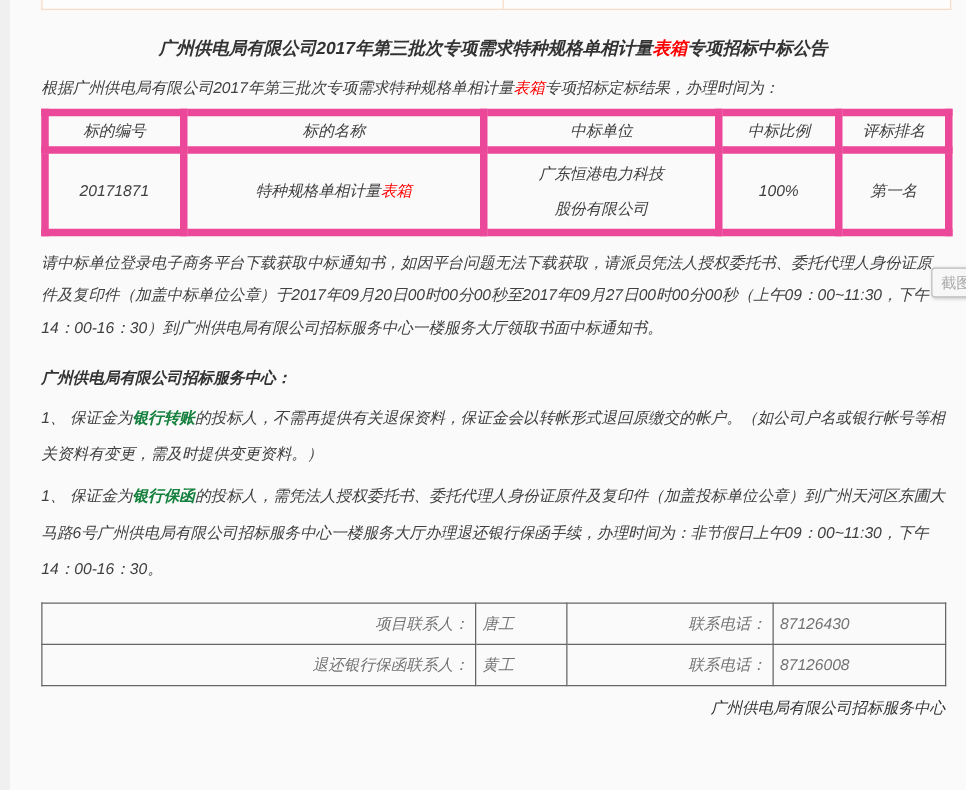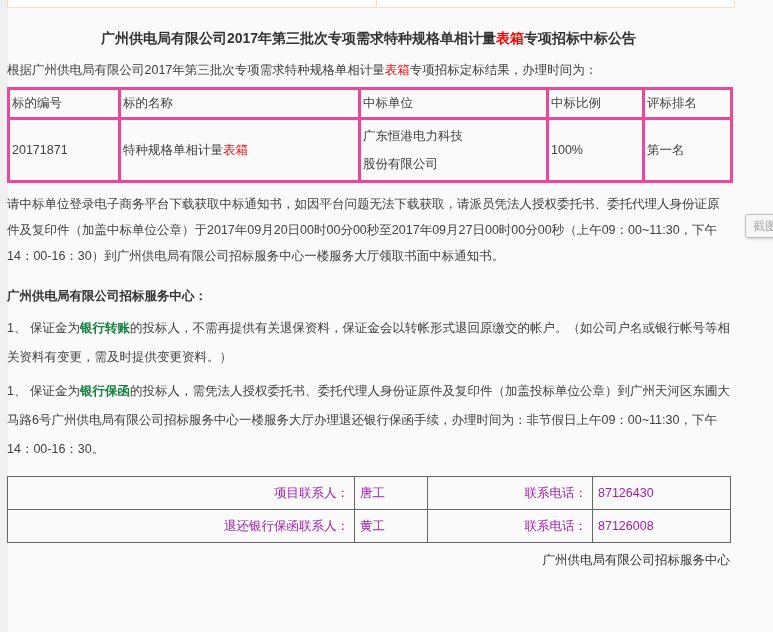--- a/index.html
+++ b/index.html
@@ -8,21 +8,21 @@
     font-family: "Liberation Sans", sans-serif;
     background: #fafafa;
     color: #404040;
     overflow: hidden;
     position: relative;
   }
   .left-strip {
     position: absolute; left: 0; top: 0; width: 8px; height: 632px;
     background: #f0f0f0;
   }
-  .content { position: relative; margin-left: 7px; width: 728px; }
+  .content { position: relative; margin-left: 33px; width: 728px; font-style: italic; }
 
   
   .top-partial-box {
     height: 8px; width: 728px; background: #fdfdfd;
     border-left: 1px solid #f8dcc6; border-right: 1px solid #f8dcc6;
     border-bottom: 1px solid #f8dcc6;
     position: relative;
   }
   .top-partial-box .divider {
     position: absolute; left: 368px; top: 0; width: 1px; height: 7px;
@@ -33,38 +33,38 @@
     margin-top: 22px; width: 723px; text-align: center;
     font-size: 14px; font-weight: bold; color: #333;
   }
   .red { color: #ff0000; }
 
   .intro { margin-top: 12px; width: 723px; font-size: 12.5px; line-height: 20px; }
 
   table { border-collapse: collapse; table-layout: fixed; }
   .award-table { margin-top: 7px; width: 723px; border: 1px solid #2b2b2b; }
   .award-table th, .award-table td {
-    border: 3px solid #ec4899; text-align: left; vertical-align: middle;
+    border: 6px solid #ec4899; text-align: center; vertical-align: middle;
     font-size: 12.5px; font-weight: normal; color: #404040; padding: 2px;
   }
   .award-table thead tr { height: 30px; }
   .award-table tbody tr { height: 60px; }
   .winner-line { line-height: 28px; }
 
   .para { margin-top: 8px; width: 723px; font-size: 12.5px; line-height: 26px; }
   .section-heading {
     margin-top: 14px; width: 723px; font-size: 12.5px; font-weight: bold;
     color: #333; line-height: 26px;
   }
   .refund-item { margin-top: 5px; width: 723px; font-size: 12.5px; line-height: 29px; }
   .refund-item b { color: #15803d; }
 
   .contacts-table { margin-top: 12px; width: 723px; border: 1px solid #2b2b2b; }
   .contacts-table td {
-    border: 1px solid #666; font-size: 12.5px; color: #a21caf;
+    border: 1px solid #666; font-size: 12.5px; color: #737373;
     height: 33px; vertical-align: middle; padding: 0 5px;
   }
   .cell-right { text-align: right; }
   .cell-left { text-align: left; }
 
   .footer-signature {
     margin-top: 8px; width: 723px; text-align: right;
     font-size: 12.5px; color: #333; line-height: 18px;
   }
 

